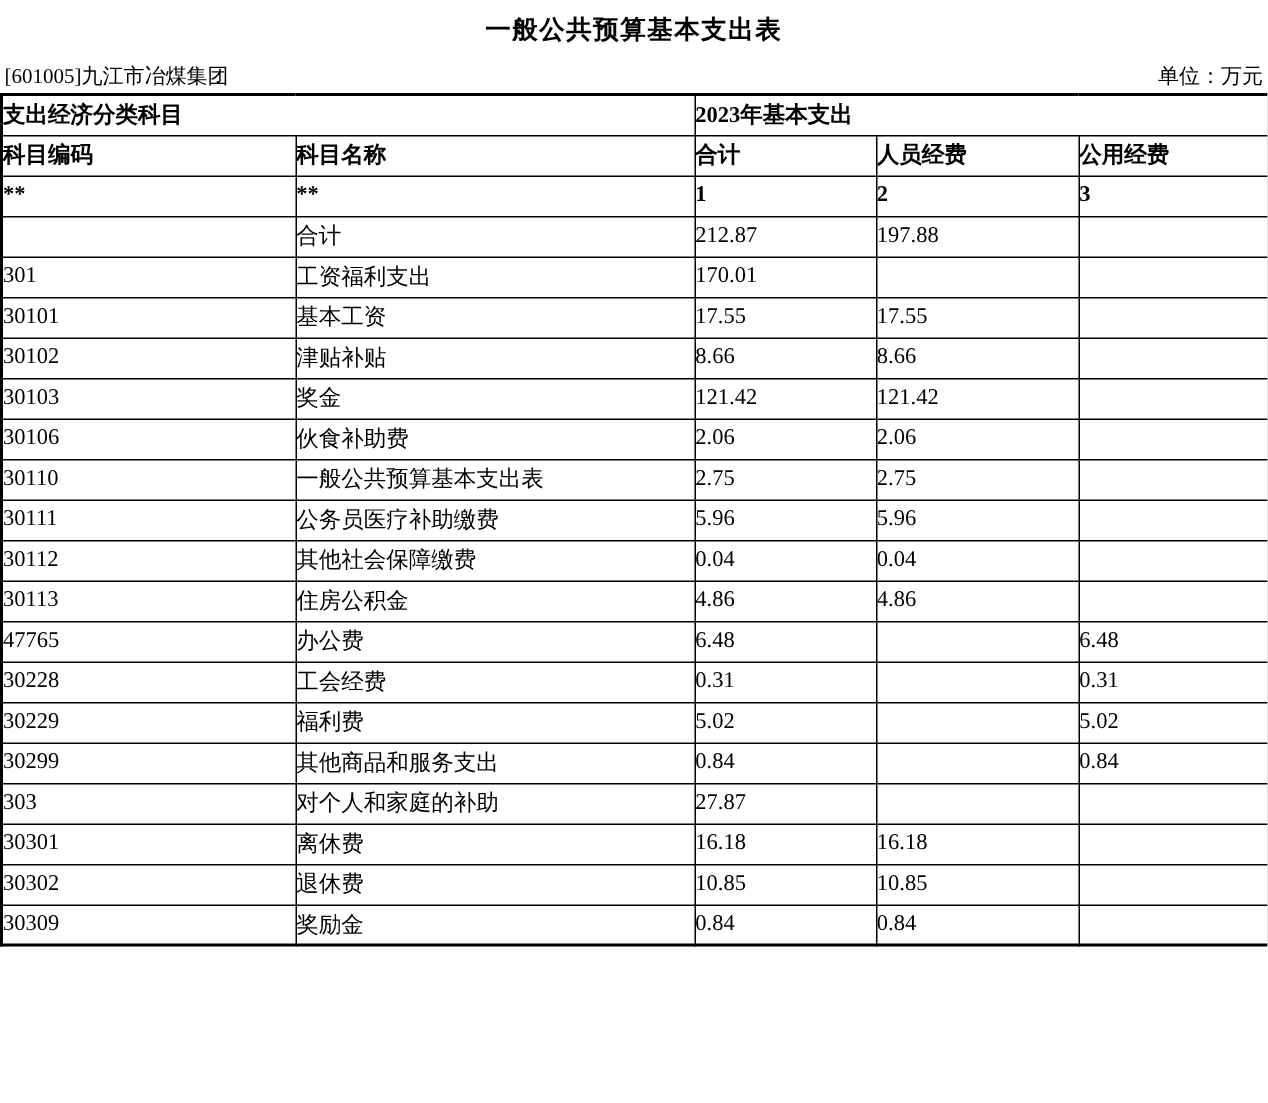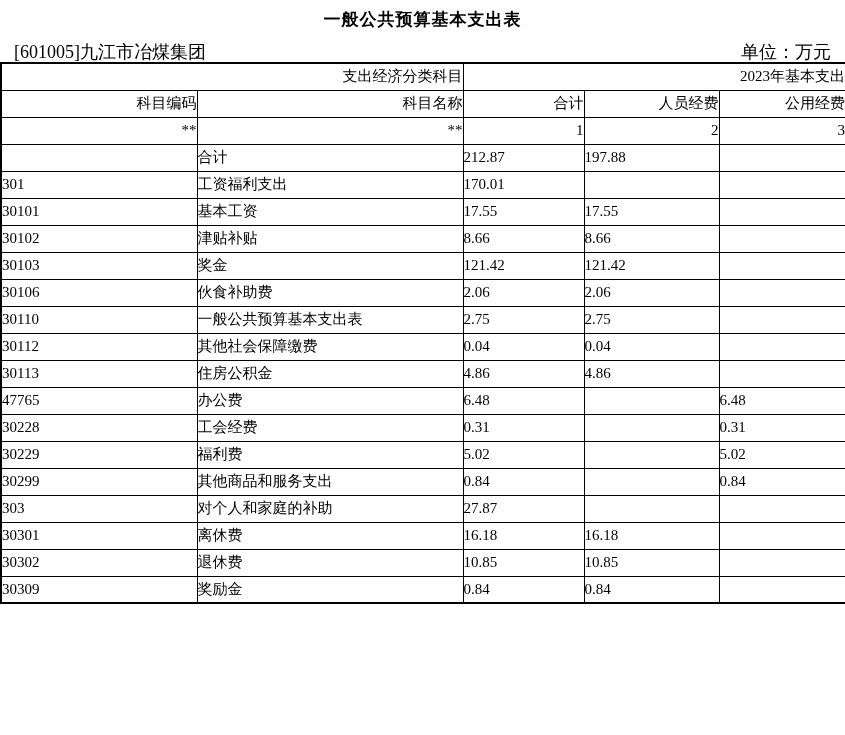--- a/index.html
+++ b/index.html
@@ -22,42 +22,42 @@
     font-size: 17px;
     font-weight: bold;
     letter-spacing: 1px;
   }
   .subtitle {
     height: 22px;
     line-height: 20px;
     display: flex;
     justify-content: space-between;
     align-items: flex-end;
-    font-size: 18px;
-    padding: 0 14px;
+    font-size: 14px;
+    padding: 0 3px;
     box-sizing: border-box;
   }
   table.budget {
     width: 845px;
     border-collapse: collapse;
     table-layout: fixed;
     border: 2px solid #000;
   }
   table.budget th,
   table.budget td {
     border: 1px solid #000;
     height: 27px;
     font-size: 15px;
     font-weight: normal;
     padding: 0;
     overflow: hidden;
     white-space: nowrap;
     box-sizing: border-box;
   }
-  table.budget th { text-align: right; }
+  table.budget th { text-align: left; font-weight: bold; }
   td.code, td.name { text-align: left; padding-left: 4px; }
   td.indent-code { padding-left: 33px; }
   td.indent-name { padding-left: 26px; }
   td.num { text-align: left; padding-left: 3px; }
 </style>
 </head>
 <body>
 
 <div class="page">
   <div class="title">一般公共预算基本支出表</div>
@@ -137,20 +137,27 @@
           <td class="num"></td>
         </tr>
         <tr>
           <td class="code indent-code">30110</td>
           <td class="name indent-name">一般公共预算基本支出表</td>
           <td class="num">2.75</td>
           <td class="num">2.75</td>
           <td class="num"></td>
         </tr>
         <tr>
+          <td class="code indent-code">30111</td>
+          <td class="name indent-name">公务员医疗补助缴费</td>
+          <td class="num">5.96</td>
+          <td class="num">5.96</td>
+          <td class="num"></td>
+        </tr>
+        <tr>
           <td class="code indent-code">30112</td>
           <td class="name indent-name">其他社会保障缴费</td>
           <td class="num">0.04</td>
           <td class="num">0.04</td>
           <td class="num"></td>
         </tr>
         <tr>
           <td class="code indent-code">30113</td>
           <td class="name indent-name">住房公积金</td>
           <td class="num">4.86</td>

